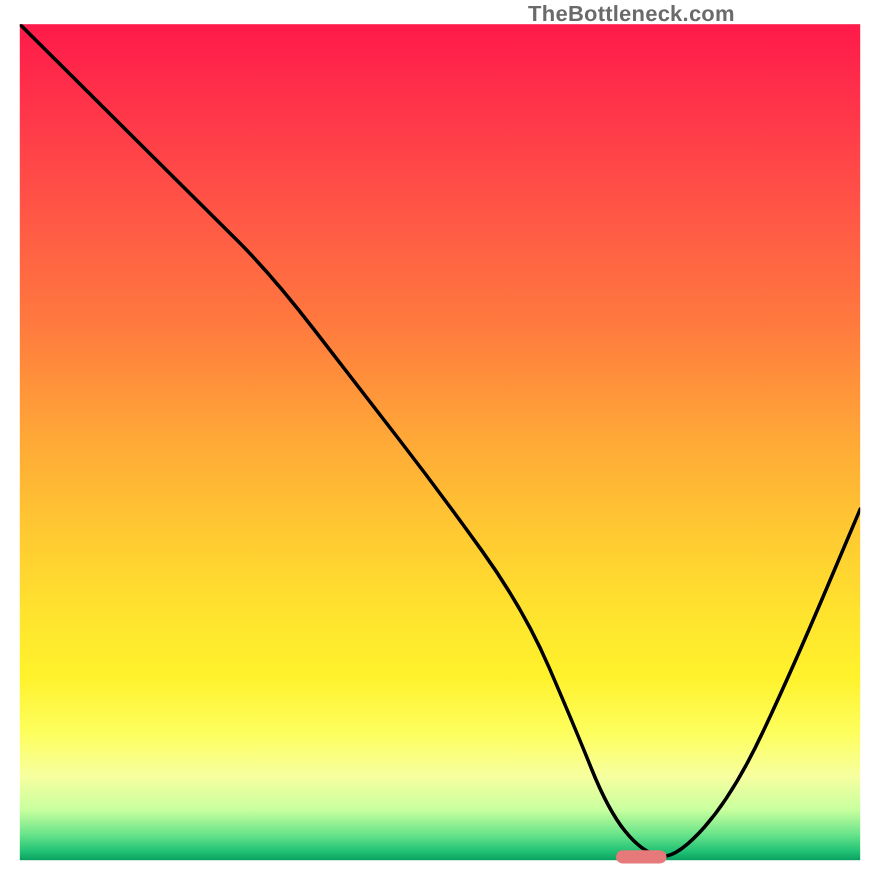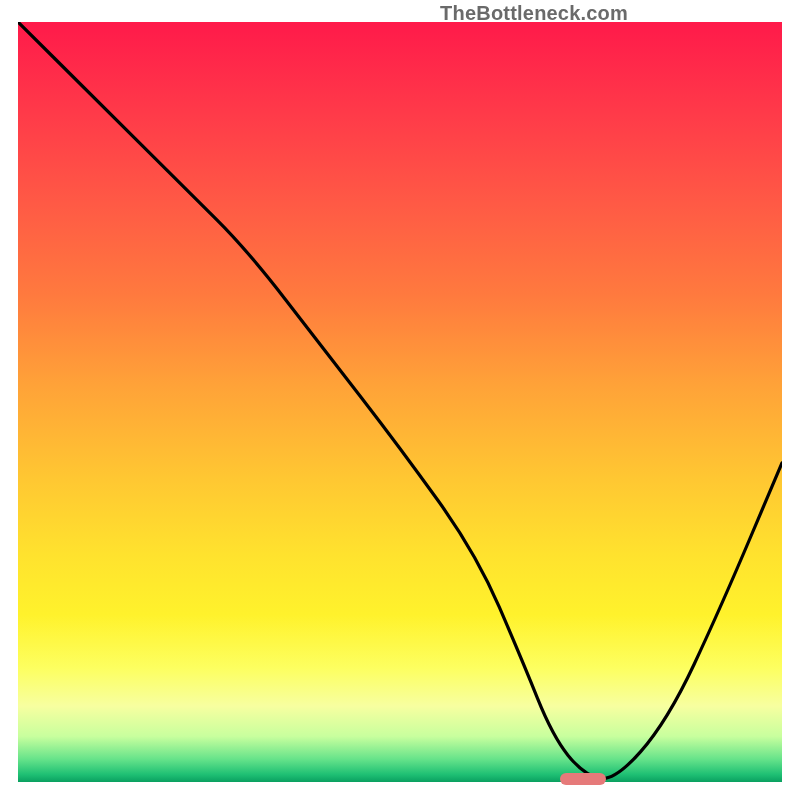--- a/index.html
+++ b/index.html
@@ -8,20 +8,21 @@
     width: 800px;
     height: 800px;
     overflow: hidden;
     background: #ffffff;
     font-family: Arial, Helvetica, sans-serif;
   }
   .chart-container {
     position: relative;
     width: 636px;
     height: 800px;
+    padding-left: 40px;
   }
   .plot-area {
     position: absolute;
     left: 18px;
     top: 22px;
     width: 764px;
     height: 760px;
     background: linear-gradient(
       to bottom,
       #ff1a4a 0%,

